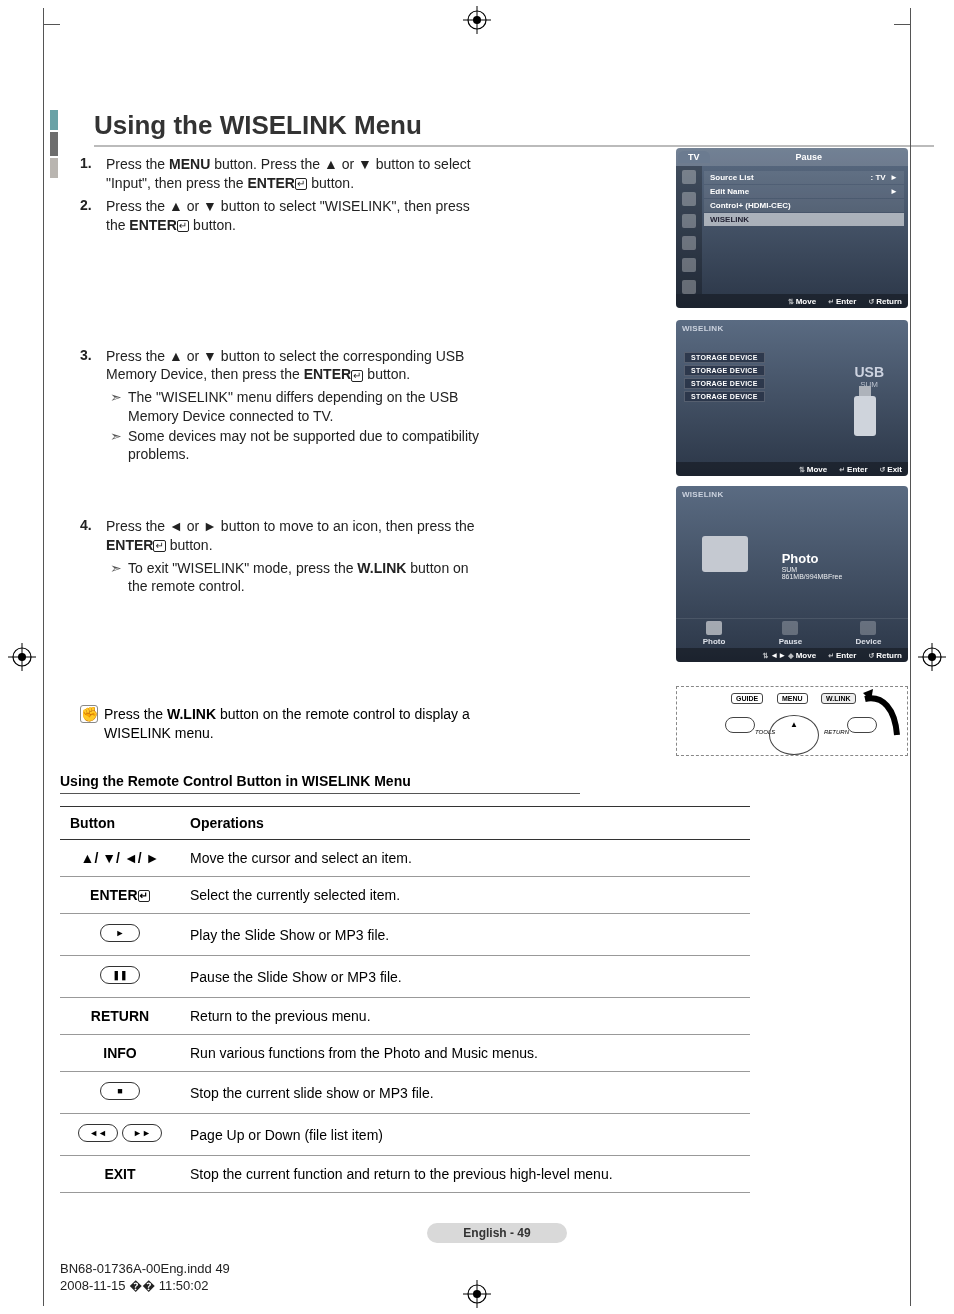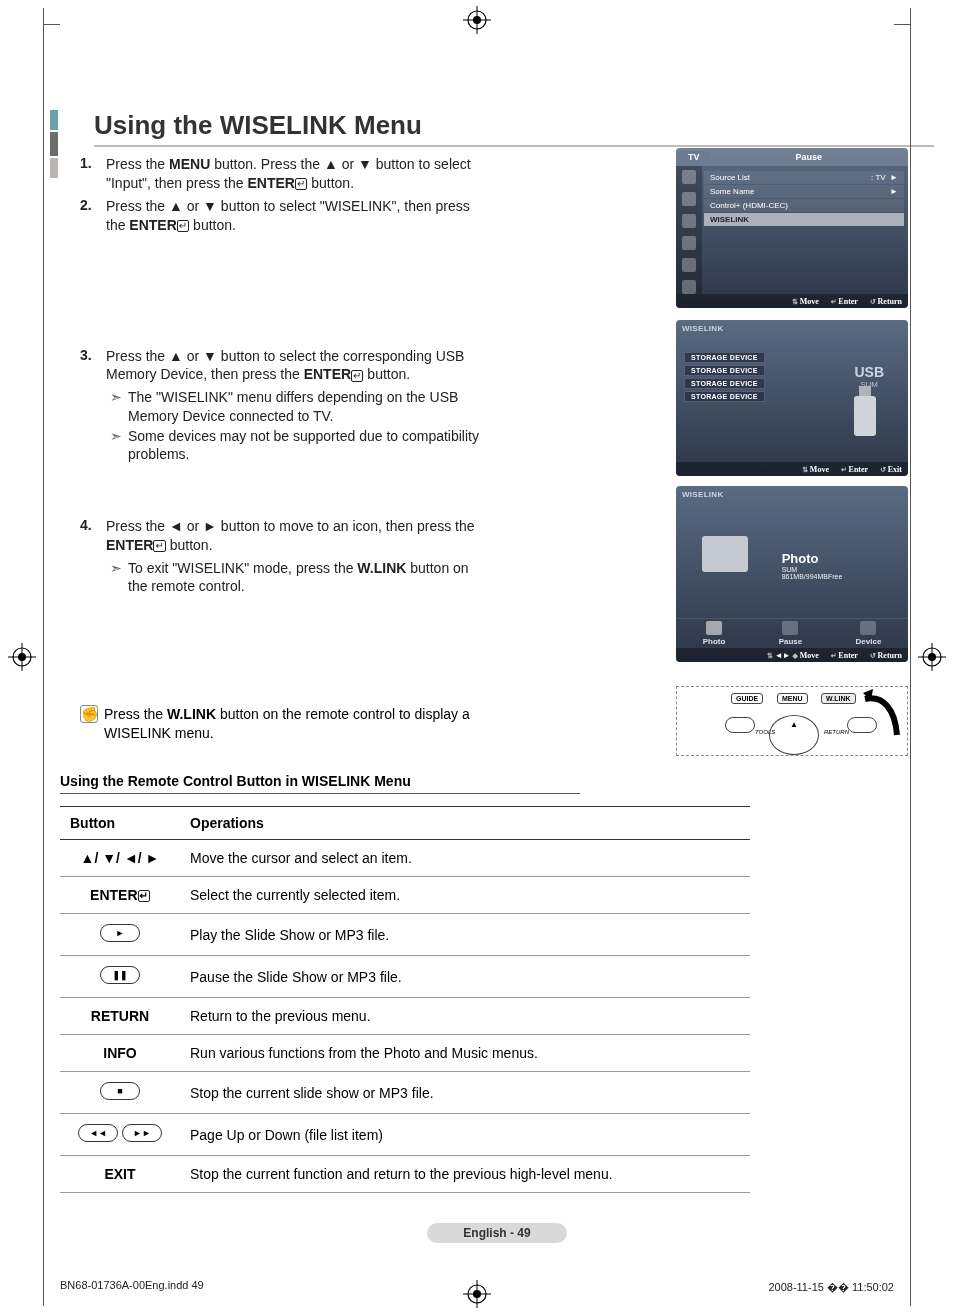--- a/index.html
+++ b/index.html
@@ -191,39 +191,38 @@
     align-items:center;
     gap:8px;
     padding-top:4px;
   }
   .ss-sidebar .ico { width:14px;height:14px; background:rgba(255,255,255,0.3); border-radius:2px; }
   .ss-body {
     position:absolute;
     left:28px; right:4px; top:22px; bottom:16px;
     font-size:8px;
   }
-  .ss-row { display:flex; justify-content:space-between; padding:2px 6px; }
+  .ss-row { display:flex; justify-content:space-between; padding:2px 6px;font-weight:bold; }
   .ss-row.hl { background:rgba(255,255,255,0.55); color:#223; font-weight:bold; }
   .ss-row.sub {
     background:rgba(255,255,255,0.08);
     margin:1px 0;
   }
   .ss-footer {
     position:absolute;
     left:0; right:0; bottom:0;
     height:14px;
     background:rgba(0,0,0,0.35);
     display:flex;
     justify-content:flex-end;
     gap:12px;
     padding-right:6px;
     align-items:center;
     font-size:8px;
     font-weight:bold;
-    font-family:Liberation Serif, serif;
   }
   .ss-footer span::before { content:"◆ "; font-size:7px; opacity:.7; }
   .ss-footer .move::before { content:"⇅ "; }
   .ss-footer .enter::before { content:"↵ "; }
   .ss-footer .ret::before { content:"↺ "; }
   .usb-label {
     position:absolute;
     right:24px; top:44px;
     font-size:14px; font-weight:bold;
     color:#cdd3e0;
@@ -306,22 +305,23 @@
     border-radius:12px;
     padding:3px 0;
     color:#333;
   }
   .footer {
     position:absolute;
     bottom: 20px;
     left:60px; right:60px;
     display:flex;
     justify-content:space-between;
-    font-size:11px;
+    font-size:13px;
     color:#222;
+    flex-direction:column;
   }
   .enter-inline {
     display:inline-block;
     font-size:10px;
     border:1px solid #222;
     border-radius:2px;
     padding:0 1px;
     line-height:10px;
     vertical-align:middle;
   }
@@ -498,21 +498,21 @@
     <div class="ico"></div>
     <div class="ico"></div>
     <div class="ico"></div>
   </div>
   <div class="ss-body">
     <div class="ss-row sub">
       <span>Source List</span>
       <span><span>: TV</span>&nbsp;&nbsp;►</span>
     </div>
     <div class="ss-row sub">
-      <span>Some Name</span>
+      <span>Edit Name</span>
         <span>►</span>
     </div>
     <div class="ss-row sub">
       <span>Control+ (HDMI-CEC)</span>
         <span></span>
     </div>
     <div class="ss-row hl">
       <span>WISELINK</span>
         <span></span>
     </div>

